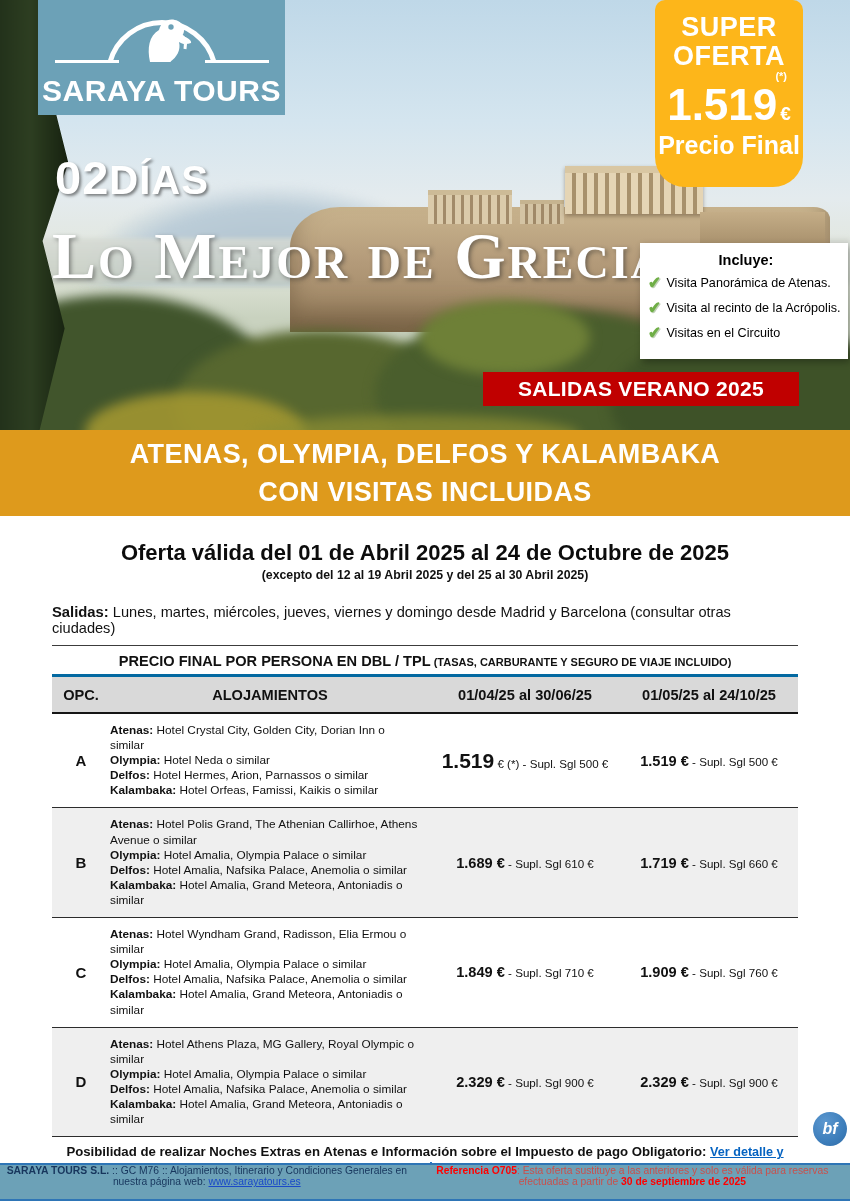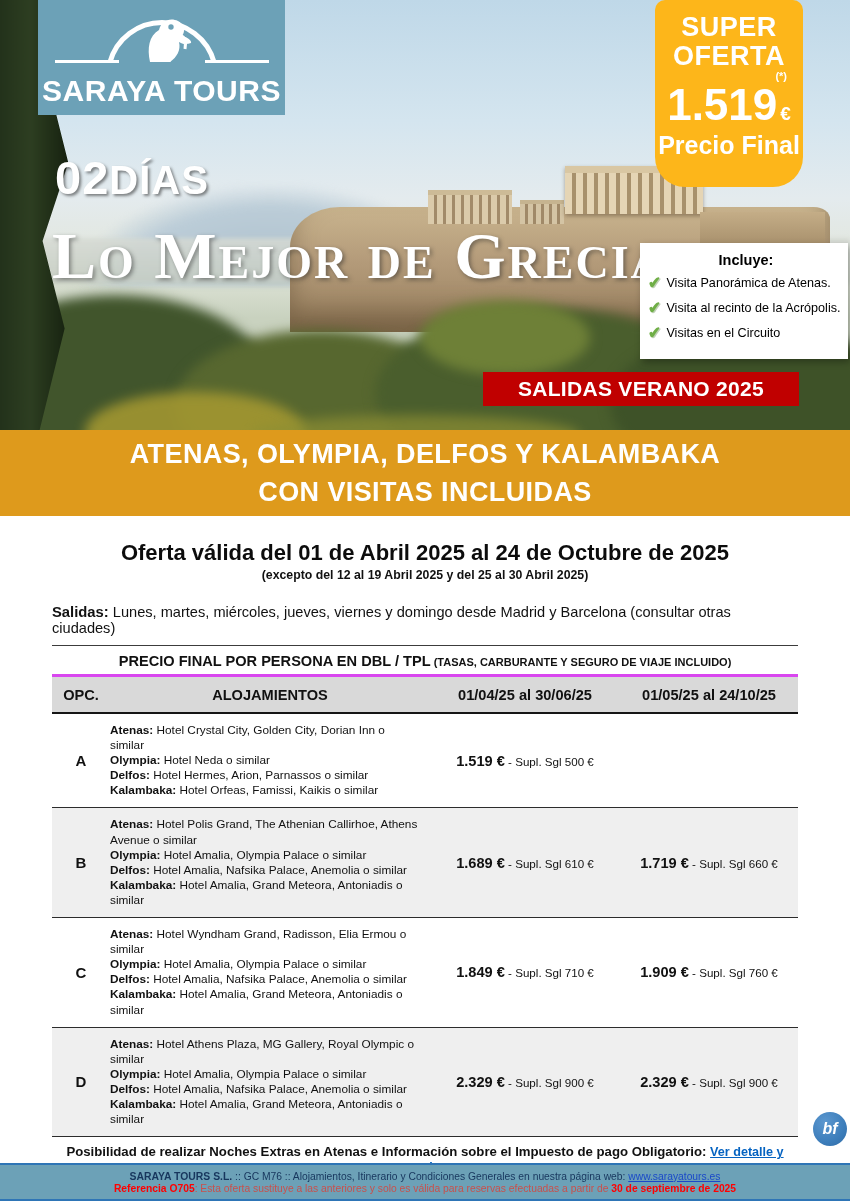--- a/index.html
+++ b/index.html
@@ -85,21 +85,21 @@
   .content { padding:0 52px; color:#111; }
   .offer-title { margin-top:24px; text-align:center; font-size:22px; font-weight:700; color:#0c0c0c; }
   .offer-sub { text-align:center; font-size:12.3px; font-weight:600; margin-top:2px; }
   .salidas { margin-top:22px; font-size:14.6px; }
   .salidas b { font-size:14.8px; }
   .rule { border-top:1.5px solid #3c3c3c; margin-top:9px; }
   .caption { text-align:center; margin:7px 0 5px; font-size:14.6px; font-weight:700; }
   .caption .small { font-size:11px; font-weight:600; }
 
   .thead, .trow { display:grid; grid-template-columns:58px 320px 190px 178px; align-items:center; }
-  .thead { background:#D9D9D9; border-top:3px solid #d946ef; border-bottom:2px solid #151515;
+  .thead { background:#D9D9D9; border-top:3px solid #0369a1; border-bottom:2px solid #151515;
     font-weight:700; font-size:14.6px; height:40px; text-align:center; }
   .trow { border-bottom:1.6px solid #2c2c2c; padding:9px 0; background:#fff; }
   .trow.shaded { background:#EFEFEF; }
   .opc { text-align:center; font-weight:700; font-size:15px; }
   .hotels { font-size:11.8px; line-height:1.28; padding-right:10px; }
   .price { text-align:center; font-size:11.6px; }
   .pmain { font-size:14.6px; font-weight:600; }
   .price.featured .pmain { font-size:21px; font-weight:800; }
   .prest { font-size:11.6px; }
 
@@ -110,21 +110,21 @@
   .paras p { font-size:10.7px; line-height:1.24; text-align:justify; margin:0 0 7px; color:#141414; }
   .paras b { font-size:10.8px; }
 
   .bf { position:absolute; left:813px; top:1112px; width:34px; height:34px; border-radius:50%;
     background:radial-gradient(circle at 35% 30%,#5b97cf,#3D7EBB 60%,#2f6aa5);
     color:#fff; font-weight:700; font-style:italic; font-size:16px;
     display:flex; align-items:center; justify-content:center; }
 
   .footer { position:absolute; left:0; bottom:0; width:100%; height:38px; background:#6CA1B7;
     border-top:2px solid #2E75B6; border-bottom:2px solid #2E75B6; text-align:center;
-    font-size:10.3px; color:#17365D; display:flex; flex-direction:column; justify-content:center; gap:1px; }
+    font-size:10.3px; color:#17365D; display:flex; flex-direction:row; justify-content:center; gap:1px; }
   .footer .f1 b { font-size:10.4px; }
   .footer a { color:#1a49c8; }
   .f-red-b { color:#FF0000; font-weight:700; }
   .f-red { color:#C9504C; }
 </style>
 </head>
 <body>
 
 <div class="page">
 
@@ -215,20 +215,21 @@
     </div>
     <div>
         <div class="trow">
           <div class="opc">A</div>
           <div class="hotels">
             <div><b>Atenas:</b> Hotel Crystal City, Golden City, Dorian Inn o similar</div>
             <div><b>Olympia:</b> Hotel Neda o similar</div>
             <div><b>Delfos:</b> Hotel Hermes, Arion, Parnassos o similar</div>
             <div><b>Kalambaka:</b> Hotel Orfeas, Famissi, Kaikis o similar</div>
           </div>
+          <div class="price featured"><span class="pmain">1.519</span><span class="prest"> € (*) - Supl. Sgl 500 €</span></div>
           <div class="price"><span class="pmain">1.519 €</span><span class="prest"> - Supl. Sgl 500 €</span></div>
         </div>
         <div class="trow shaded">
           <div class="opc">B</div>
           <div class="hotels">
             <div><b>Atenas:</b> Hotel Polis Grand, The Athenian Callirhoe, Athens Avenue o similar</div>
             <div><b>Olympia:</b> Hotel Amalia, Olympia Palace o similar</div>
             <div><b>Delfos:</b> Hotel Amalia, Nafsika Palace, Anemolia o similar</div>
             <div><b>Kalambaka:</b> Hotel Amalia, Grand Meteora, Antoniadis o similar</div>
           </div>

